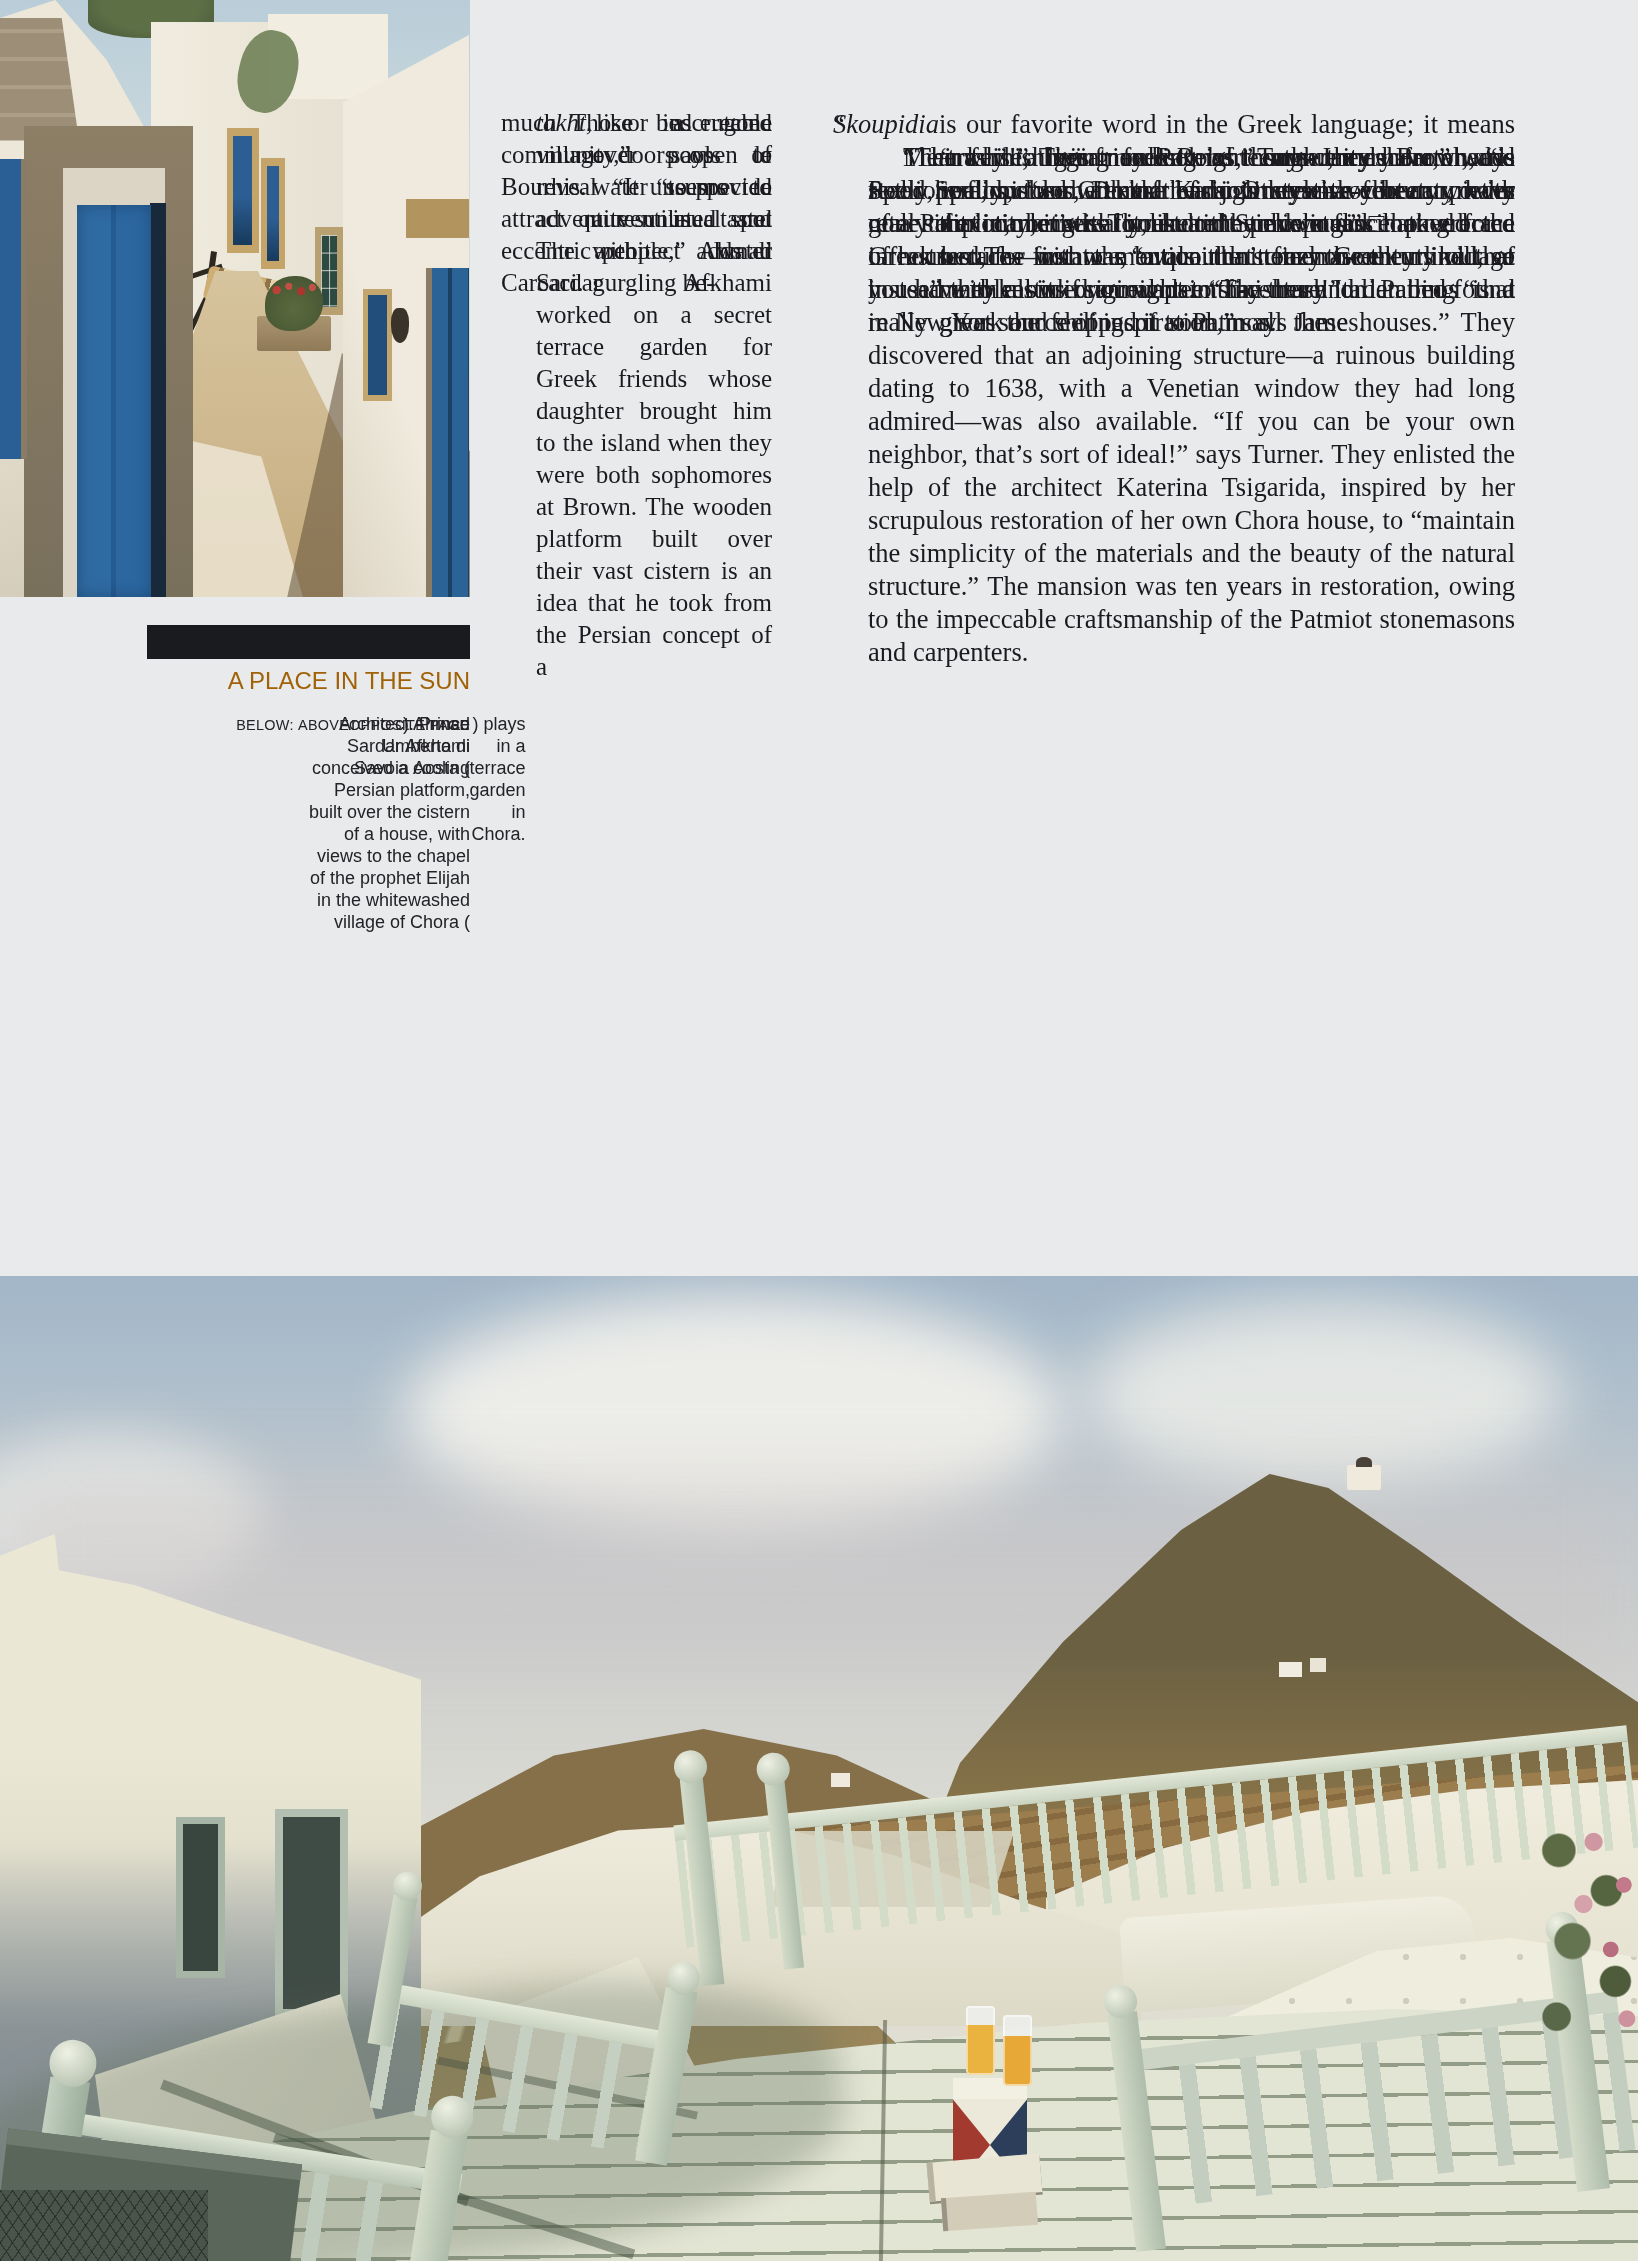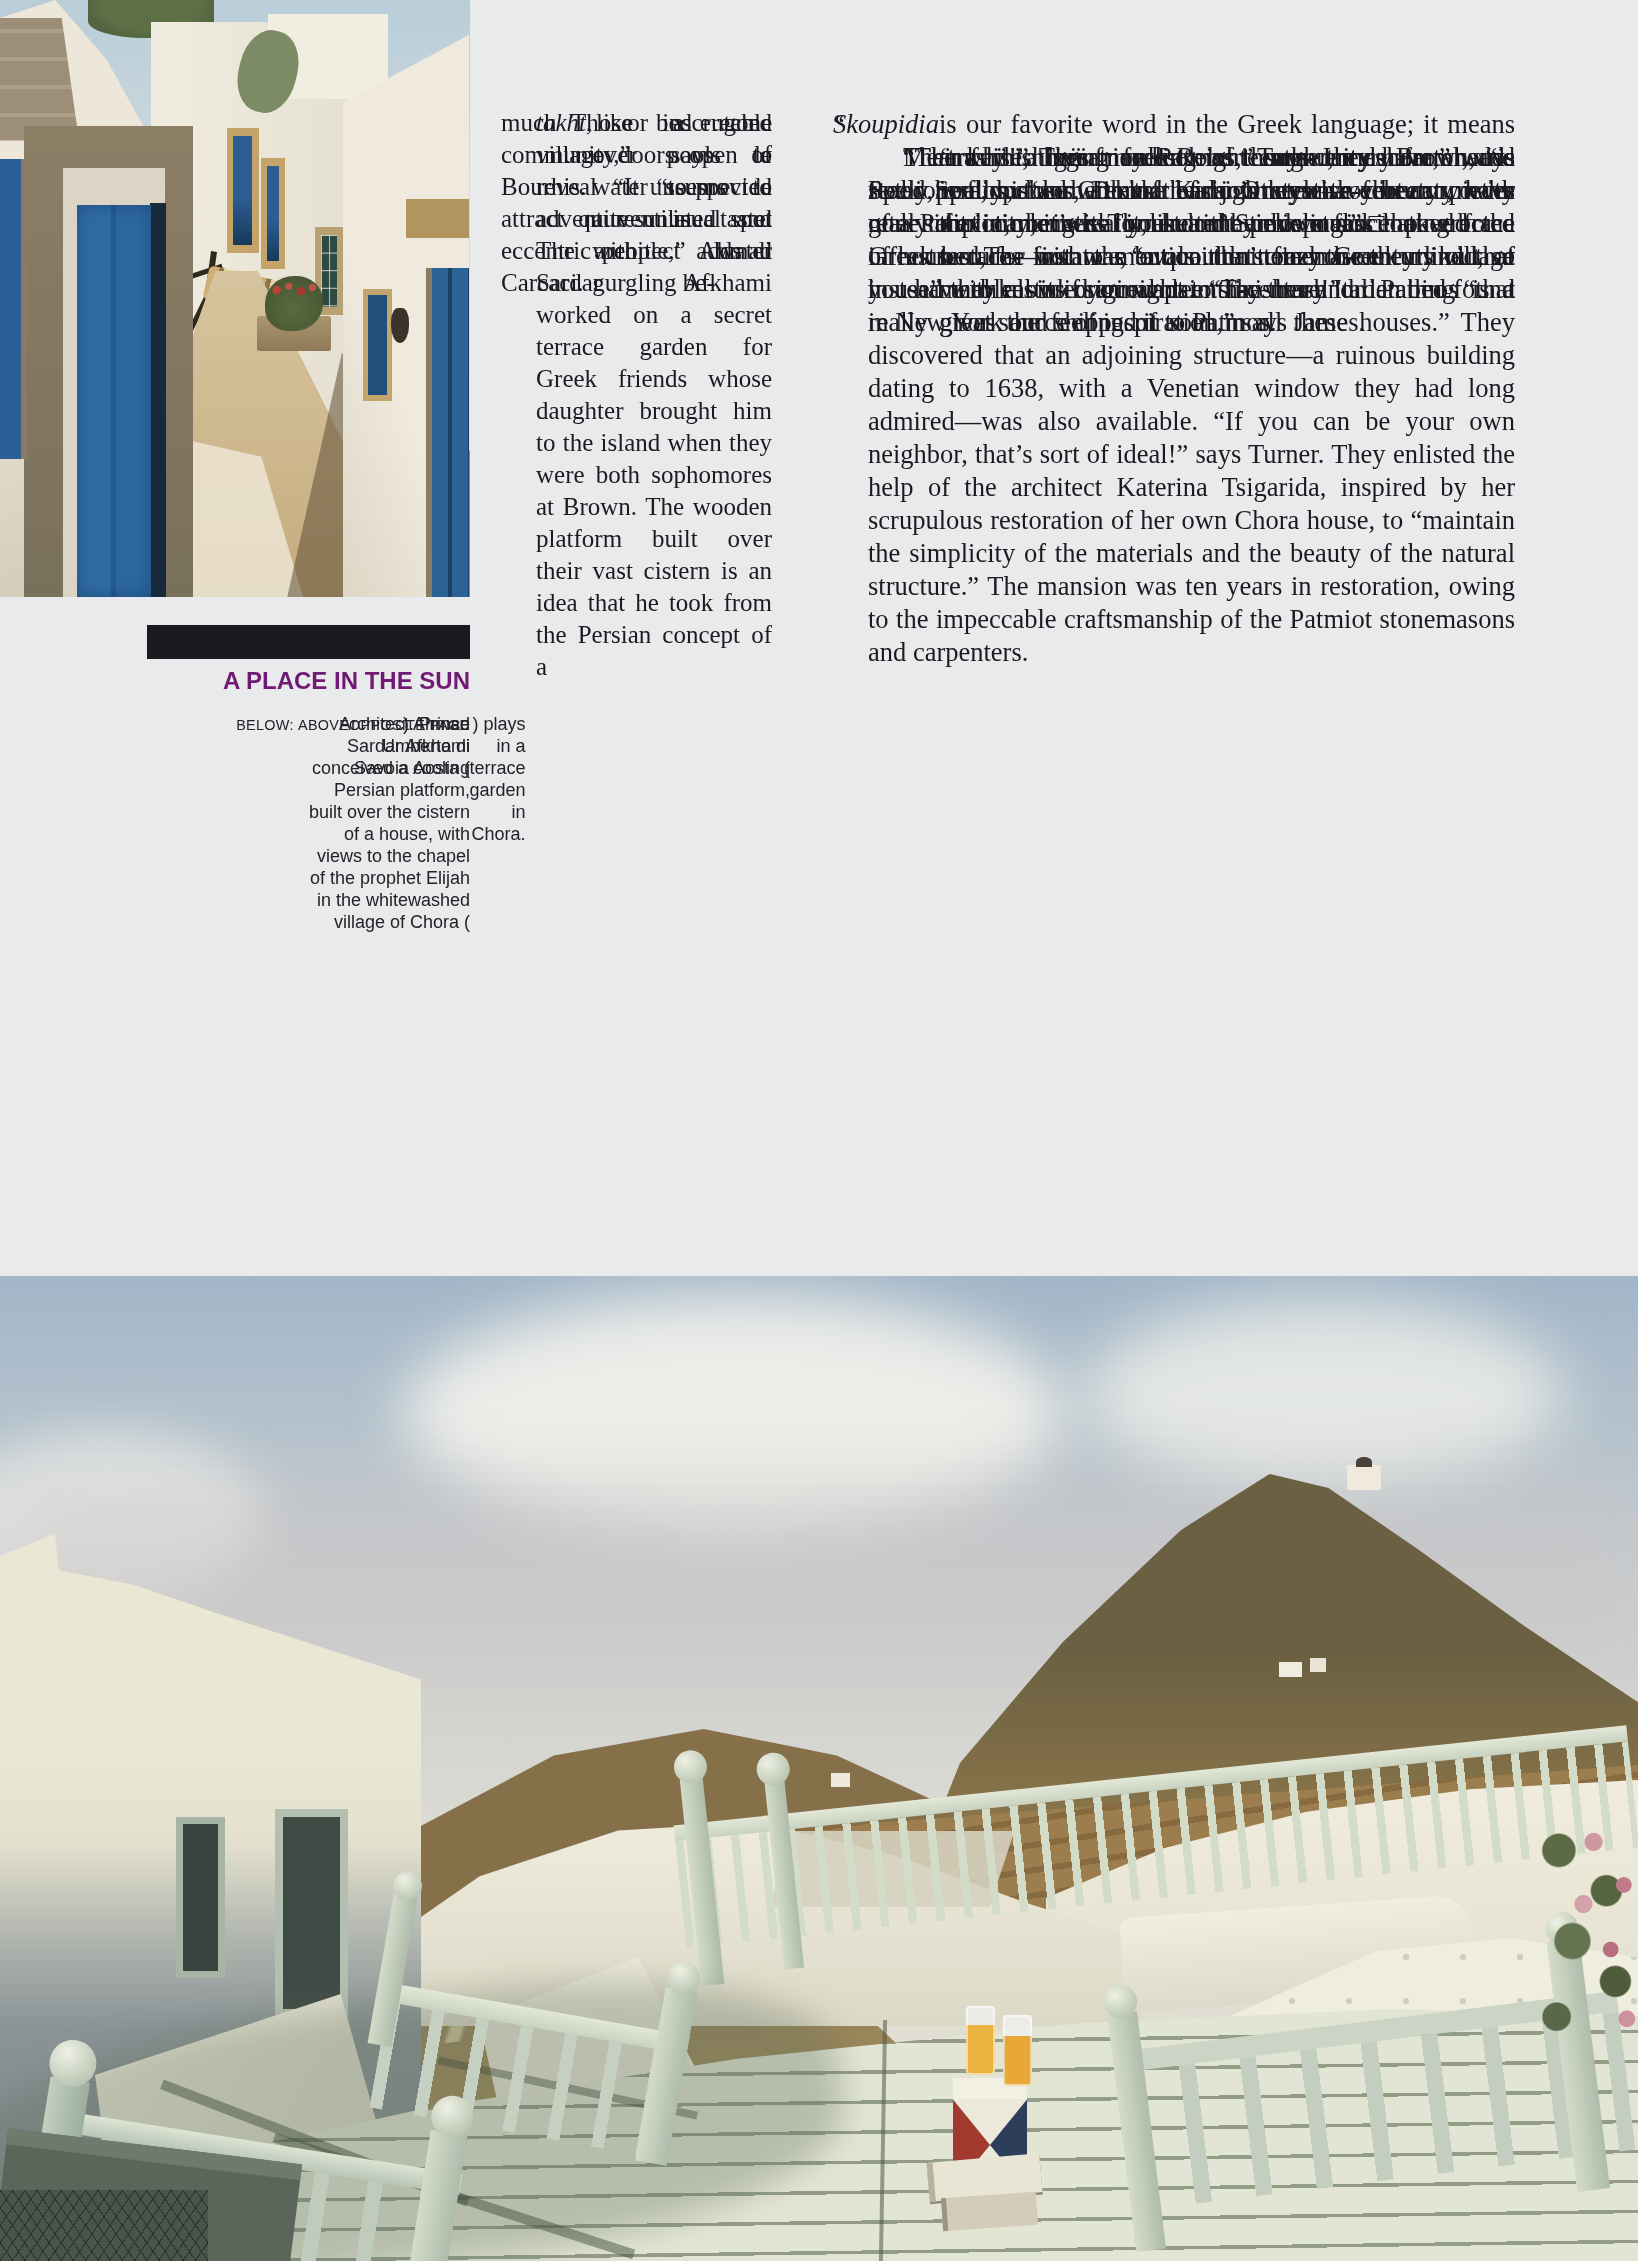--- a/index.html
+++ b/index.html
@@ -13,21 +13,21 @@
   .col p.ind{text-indent:35px;}
   .it{position:static;font-style:italic;}
   .sc{position:static;font-size:.78em;letter-spacing:0.3px;}
   .col-middle{left:501px;top:107px;width:271px;font-size:25px;line-height:32px;}
   .col-right{left:833px;top:108px;width:682px;font-size:26.5px;line-height:33px;}
   .block-wide{left:105px;top:939px;width:667px;font-size:25px;line-height:32px;max-height:348px;overflow:hidden;}
 
   
   .caption-bar{left:147px;top:625px;width:323px;height:34px;background:#1a1b1f;}
   .caption-wrap{left:60px;top:667px;width:410px;font-family:"Liberation Sans",sans-serif;color:#232327;}
-  .caption-heading{position:static;display:block;margin:0 0 12.6px 0;font-size:24px;line-height:28px;font-weight:bold;text-align:right;color:#701a75;}
+  .caption-heading{position:static;display:block;margin:0 0 12.6px 0;font-size:24px;line-height:28px;font-weight:normal;text-align:right;color:#a16207;}
   .caption-text{position:static;display:block;margin-left:31.5px;width:378px;font-size:18px;line-height:22px;text-align:right;}
   .caption-text .sc{font-size:.8em;}
 
   
   .photo-top{left:0;top:0;width:470px;height:597px;overflow:hidden;
     background:linear-gradient(180deg,#b9cdd8 0%,#cddade 30%,#dfdfd6 70%);}
   .tp-foliage1{left:88px;top:0;width:126px;height:38px;background:radial-gradient(ellipse at 50% 10%,#5c6f45 55%,#47583a);border-radius:0 0 45% 45%;}
   .tp-foliage2{left:239px;top:30px;width:58px;height:83px;background:#72835a;border-radius:46%;transform:rotate(14deg);opacity:.92;}
   .tp-wall-left{left:0;top:0;width:213px;height:597px;clip-path:polygon(0 3%,26% 0,50% 10%,100% 42%,100% 100%,0 100%);
     background:linear-gradient(160deg,#ece7d9 40%,#ded7c6 72%,#cfc7b4);}

